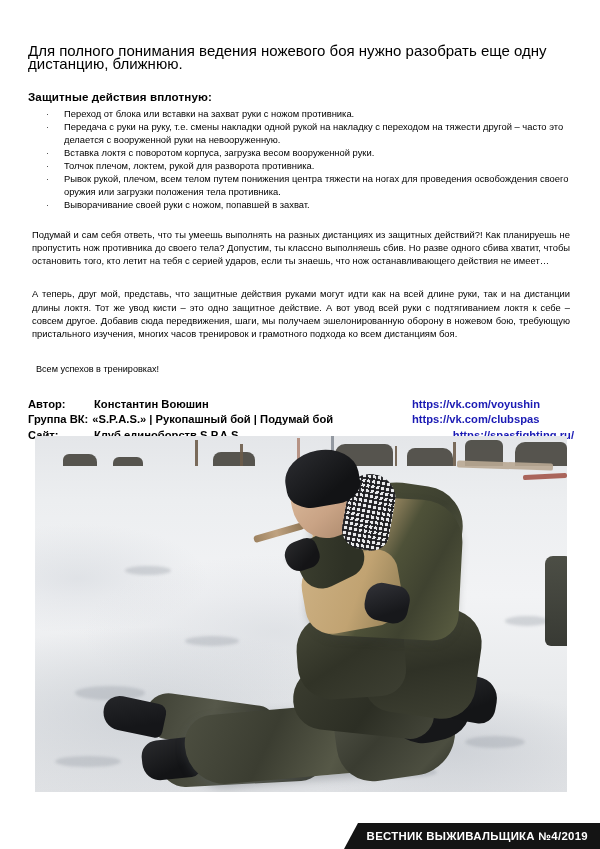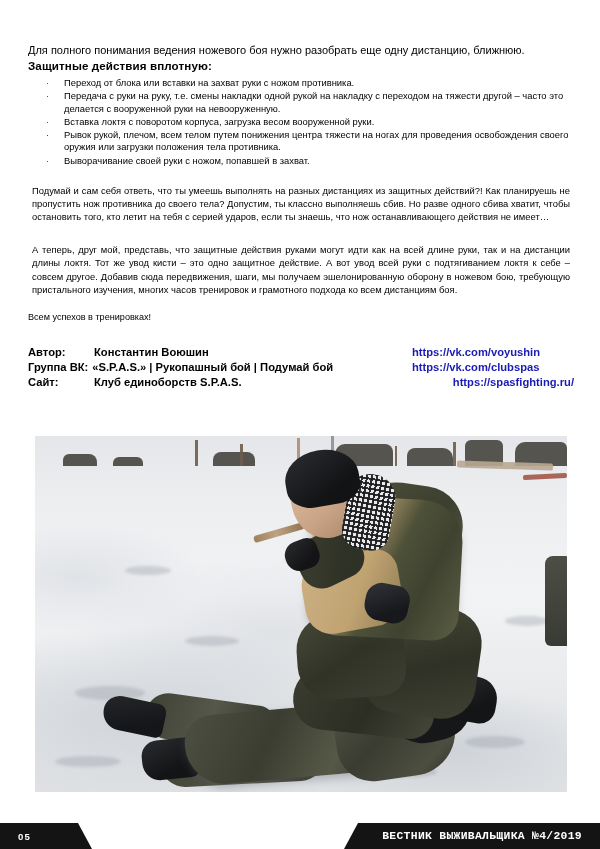--- a/index.html
+++ b/index.html
@@ -22,24 +22,24 @@
   }
 
   .content {
     position: absolute;
     left: 28px;
     top: 44px;
     width: 546px;
   }
 
   .intro-line {
-    font-size: 11px;
+    font-size: 15px;
     line-height: 13px;
     color: #000;
-    margin: 0 0 2px 0;
+    margin: 0 0 20px 0;
     text-align: left;
   }
 
   .section-heading {
     font-size: 11.6px;
     font-weight: bold;
     line-height: 14px;
     margin: 0 0 4px 0;
     letter-spacing: 0.1px;
   }
@@ -72,21 +72,21 @@
     text-align: justify;
     margin: 4px;
     hyphens: none;
   }
   .gap-para { height: 12px; }
   .gap-small { height: 11px; }
 
   .closing {
     font-size: 9.1px;
     line-height: 13px;
-    margin: 0;
+    margin: 8px;
   }
 
   
   .credits {
     margin-top: 21px;
     width: 546px;
   }
   .credit-row {
     display: flex;
     align-items: baseline;
@@ -381,23 +381,22 @@
     clip-path: polygon(14px 0, 256px 0, 256px 26px, 0 26px);
     display: flex;
     align-items: center;
     justify-content: flex-end;
   }
   .footer-title {
     color: #ffffff;
     font-size: 11.4px;
     font-weight: bold;
     letter-spacing: 0.3px;
-    padding-right: 18px;
+    padding-right: 12px;
     white-space: nowrap;
-    font-family: Liberation Mono, monospace;
   }
 </style>
 </head>
 <body>
 
 <div class="page">
 
   <div class="content">
 
     <p class="intro-line">Для полного понимания ведения ножевого боя нужно разобрать еще одну дистанцию, ближнюю.</p>
@@ -412,20 +411,21 @@
       <li>
         <span class="dash">·</span>
         <span>Передача с руки на руку, т.е. смены накладки одной рукой на накладку с переходом на тяжести другой – часто это делается с вооруженной руки на невооруженную.</span>
       </li>
       <li>
         <span class="dash">·</span>
         <span>Вставка локтя с поворотом корпуса, загрузка весом вооруженной руки.</span>
       </li>
       <li>
         <span class="dash">·</span>
+        <span>Толчок плечом, локтем, рукой для разворота противника.</span>
       </li>
       <li>
         <span class="dash">·</span>
         <span>Рывок рукой, плечом, всем телом путем понижения центра тяжести на ногах для проведения освобождения своего оружия или загрузки положения тела противника.</span>
       </li>
       <li>
         <span class="dash">·</span>
         <span>Выворачивание своей руки с ножом, попавшей в захват.</span>
       </li>
     </ul>
@@ -521,21 +521,18 @@
       <div class="fig glove"></div>
       <div class="fig knife"></div>
       <div class="fig head"></div>
       <div class="fig scarf"></div>
       <div class="fig beanie"></div>
 
     </div>
   </div>
 
   <div class="footer">
-    <div class="footer-left">
-      <span class="footer-page-num">05</span>
-    </div>
     <div class="footer-right">
       <span class="footer-title">ВЕСТНИК ВЫЖИВАЛЬЩИКА №4/2019</span>
     </div>
   </div>
 
 </div>
 
 </body></html>

